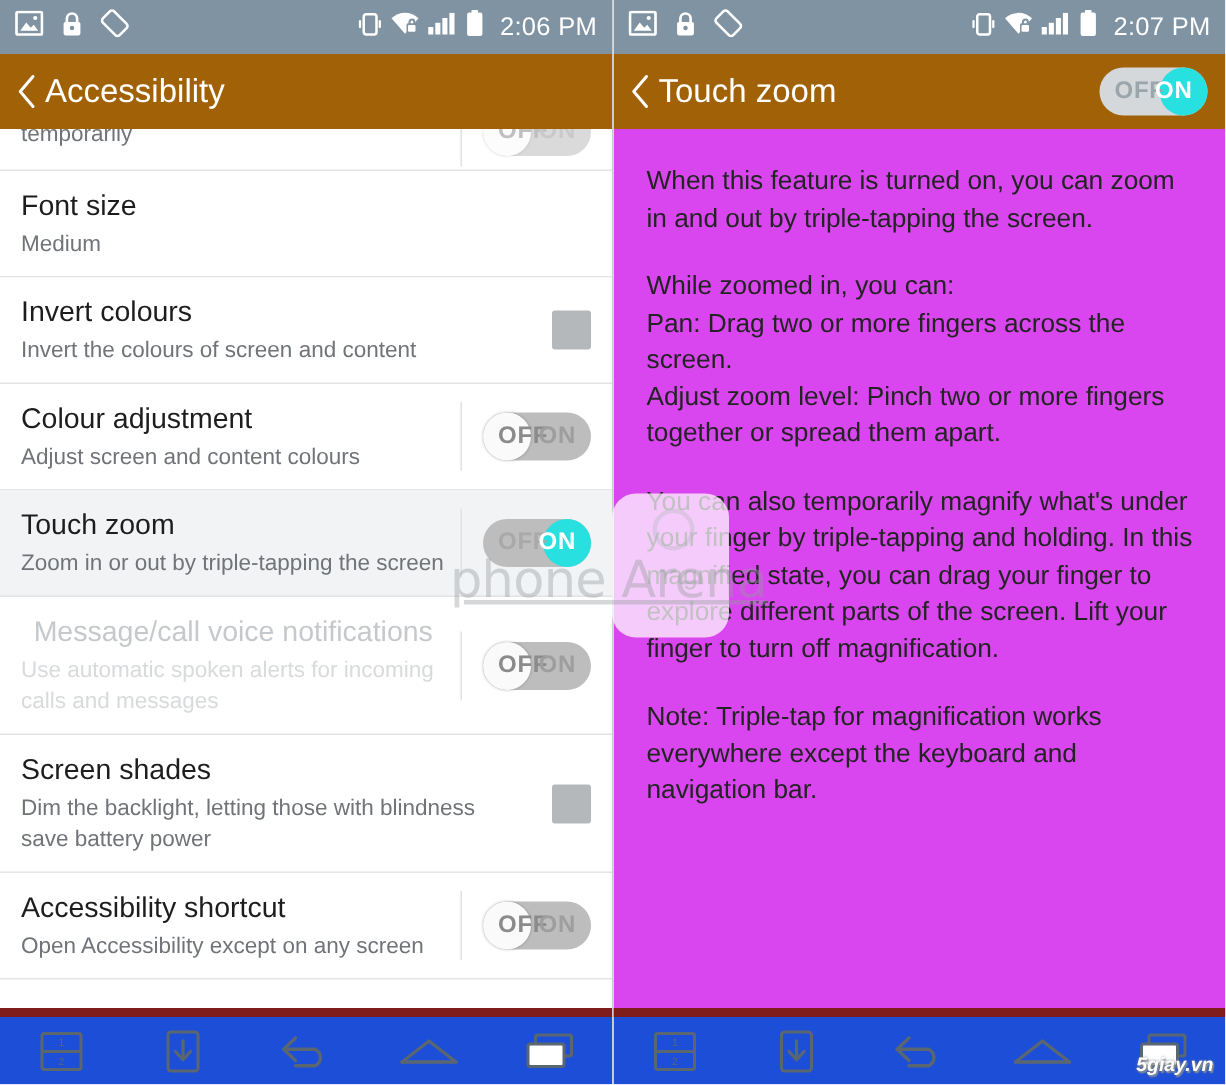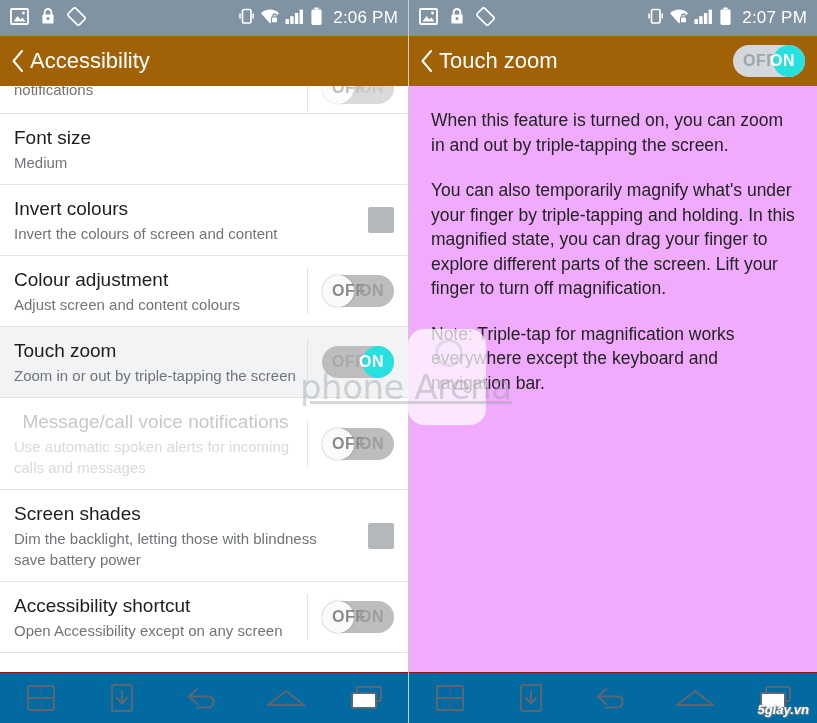--- a/index.html
+++ b/index.html
@@ -152,37 +152,37 @@
   .checkbox {
     width: 26px; height: 26px;
     background: #b5b8ba;
     border-radius: 2px;
   }
 
   
   .helpbody {
     flex: 1 1 auto;
     padding: 22px 18px 0 22px;
-    background: #f0abfc;
+    background: #d946ef;
     position: relative;
     overflow: hidden;
   }
   .help-p {
     font-size: 17.5px;
     line-height: 24.5px;
     color: #232323;
     margin-bottom: 21px;
   }
 
   
   .navbar {
     height: 51px;
     flex: 0 0 51px;
-    background: #0369a1;
-    border-top: 1px solid #7f1d1d;
+    background: #1d4ed8;
+    border-top: 6px solid #7f1d1d;
     display: flex;
     align-items: center;
     justify-content: space-around;
     position: relative;
   }
   .navbtn {
     width: 58px; height: 44px;
     display: flex;
     align-items: center;
     justify-content: center;
@@ -302,21 +302,21 @@
           </svg>
       </span>
       <span class="ab-title">Accessibility</span>
     </div>
 
     <div class="list">
 
       <div class="row clipped">
         <div class="row-text">
 
-          <div class="row-sub">notifications</div>
+          <div class="row-sub">temporarily</div>
         </div>
         <div class="row-control">
           <div class="toggle off" style="opacity:.55">
             <span class="t-off">OFF</span>
             <span class="t-on">ON</span>
             <span class="knob"></span>
           </div>
         </div>
       </div>
 
@@ -509,20 +509,23 @@
         <div class="toggle on hdr">
           <span class="t-off">OFF</span>
           <span class="t-on">ON</span>
           <span class="knob"></span>
         </div>
       </div>
     </div>
 
     <div class="helpbody">
       <p class="help-p">When this feature is turned on, you can zoom in and out by triple-tapping the screen.</p>
+      <p class="help-p" style="white-space:pre-line">While zoomed in, you can:
+Pan: Drag two or more fingers across the screen.
+Adjust zoom level: Pinch two or more fingers together or spread them apart.</p>
       <p class="help-p">You can also temporarily magnify what's under your finger by triple-tapping and holding. In this magnified state, you can drag your finger to explore different parts of the screen. Lift your finger to turn off magnification.</p>
       <p class="help-p">Note: Triple-tap for magnification works everywhere except the keyboard and navigation bar.</p>
     </div>
 
     <div class="navbar">
       <span class="navbtn">
         <svg width="34" height="30" viewBox="0 0 34 30">
             <rect x="4" y="3" width="26" height="24" rx="1.5" fill="none" stroke="#5b6770" stroke-width="2"></rect>
             <path d="M4 15 H30" stroke="#5b6770" stroke-width="2"></path>
             <text x="17" y="11.5" font-size="7" fill="#5b6770" text-anchor="middle" font-family="Liberation Sans, sans-serif">1</text>

